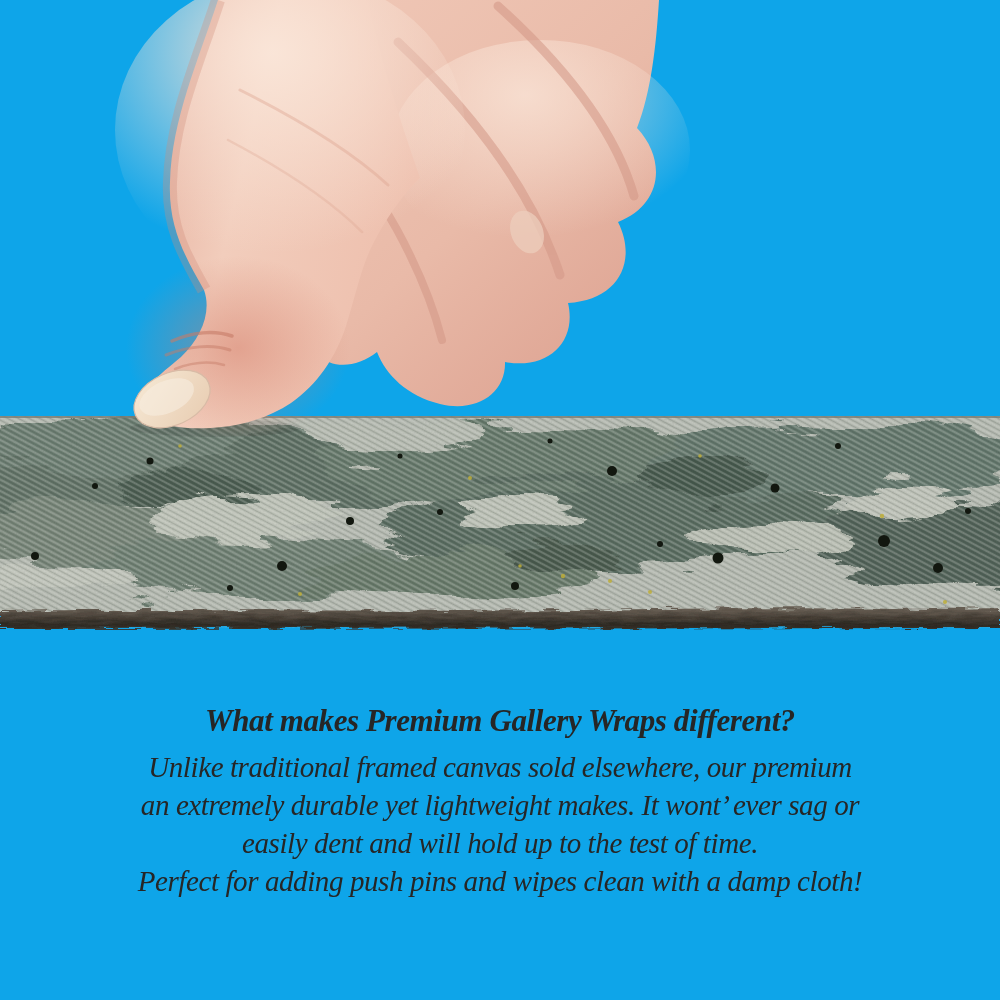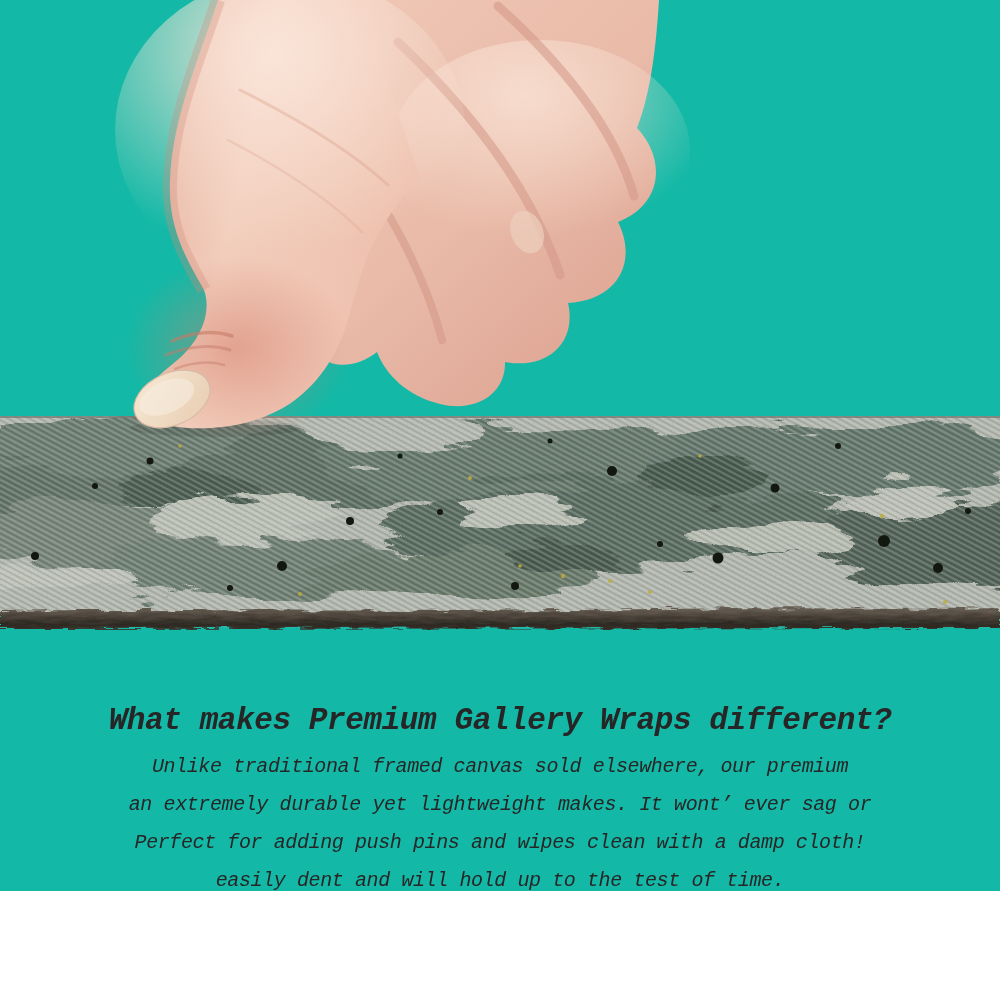--- a/index.html
+++ b/index.html
@@ -1,33 +1,33 @@
 <!DOCTYPE html>
 <html><head>
 <meta charset="utf-8">
 <style>
   html,body{margin:0;padding:0;background:#ffffff;}
   .stage{
-    position:relative;width:1000px;height:891px;background:#14b8a6;
-    overflow:hidden;font-family:Liberation Mono, monospace;
+    position:relative;width:1000px;height:1000px;background:#0ea5e9;
+    overflow:hidden;font-family:Liberation Serif, serif;
   }
   .hand-photo{position:absolute;top:0;left:0;width:1000px;height:436px;z-index:3;}
   .hand-photo svg{display:block;}
   .canvas-strip{position:absolute;top:416px;left:0;width:1000px;height:214px;z-index:2;}
   .canvas-strip svg{display:block;}
   .caption{
     position:absolute;top:701px;left:0;width:1000px;z-index:1;
     text-align:center;font-style:italic;color:#262626;
   }
   .caption h1{
     font-size:31px;font-weight:600;margin:0 0 7px 0;
     letter-spacing:-0.4px;line-height:40px;white-space:nowrap;
   }
   .caption p{
-    font-size:20px;font-weight:400;margin:0;line-height:38px;
+    font-size:29px;font-weight:400;margin:0;line-height:38px;
     letter-spacing:-0.4px;white-space:nowrap;
   }
 </style>
 </head>
 <body>
 
 <div class="stage">
 
   <div class="canvas-strip">
     <svg width="1000" height="214" viewBox="0 0 1000 214" xmlns="http://www.w3.org/2000/svg">
@@ -219,17 +219,17 @@
           <ellipse cx="-4" cy="-4" rx="29" ry="16" fill="#f8efe2" opacity="0.55"></ellipse>
         </g>
       </g>
     </svg>
   </div>
 
   <section class="caption">
     <h1>What makes Premium Gallery Wraps different?</h1>
     <p>Unlike traditional framed canvas sold elsewhere, our premium</p>
     <p>an extremely durable yet lightweight makes. It wont’ ever sag or</p>
+    <p>easily dent and will hold up to the test of time.</p>
     <p>Perfect for adding push pins and wipes clean with a damp cloth!</p>
-    <p>easily dent and will hold up to the test of time.</p>
   </section>
 
 </div>
 
 </body></html>

